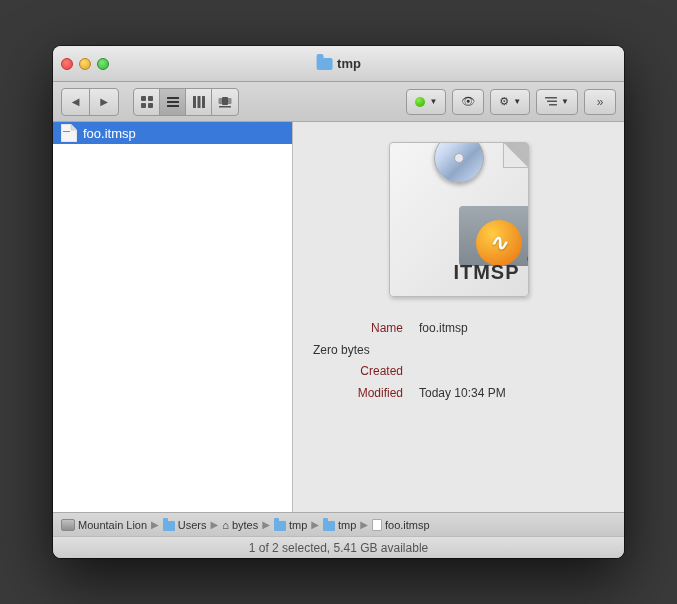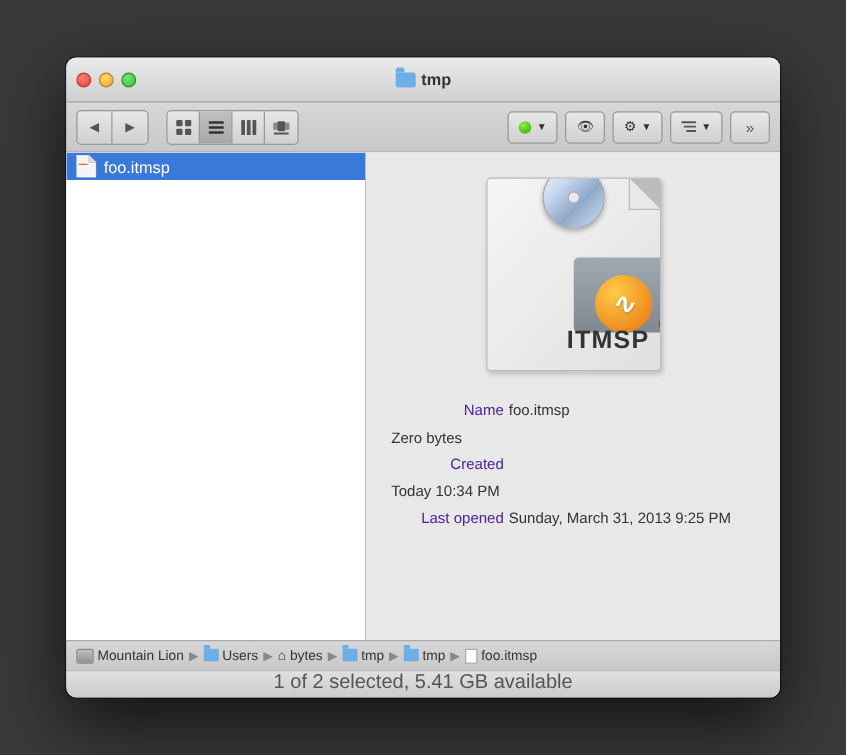--- a/index.html
+++ b/index.html
@@ -308,43 +308,43 @@
       padding: 0 20px;
     }
     .info-row {
       display: flex;
       font-size: 12px;
       line-height: 1.8;
       gap: 0;
     }
     .info-label {
       text-align: right;
-      color: #4c1d95;
+      color: #7f1d1d;
       width: 90px;
-      margin-right: 4px;
+      margin-right: 16px;
       font-weight: 500;
       flex-shrink: 0;
     }
     .info-value {
       color: #333;
     }
 
     
     .statusbar {
       background: linear-gradient(to bottom, #d8d8d8, #c8c8c8);
       border-top: 1px solid #aaa;
       height: 24px;
       display: flex;
       align-items: center;
       padding: 0 8px;
       gap: 4px;
     }
     .path-item {
       display: flex;
-      align-items: flex-start;
+      align-items: flex-end;
       gap: 3px;
       font-size: 11px;
       color: #333;
       cursor: pointer;
     }
     .path-chevron {
       color: #888;
       font-size: 10px;
     }
     .path-folder-icon {
@@ -384,23 +384,23 @@
       border-radius: 1px;
       flex-shrink: 0;
     }
 
     
     .bottom-bar {
       background: linear-gradient(to bottom, #e0e0e0, #cccccc);
       border-top: 1px solid #bbb;
       height: 22px;
       display: flex;
-      align-items: flex-start;
-      justify-content: center;
-      font-size: 16px;
+      align-items: center;
+      justify-content: center;
+      font-size: 12px;
       color: #555;
     }
   </style>
 </head>
 <body>
 
 <div class="window">
 
   <div class="titlebar">
     <div class="traffic-lights">
@@ -518,25 +518,22 @@
           <span class="info-label">Name</span>
           <span class="info-value">foo.itmsp</span>
         </div>
         <div class="info-row">
           <span class="info-value">Zero bytes</span>
         </div>
         <div class="info-row">
           <span class="info-label">Created</span>
         </div>
         <div class="info-row">
+          <span class="info-label">Modified</span>
           <span class="info-value">Today 10:34 PM</span>
-        </div>
-        <div class="info-row">
-          <span class="info-label">Last opened</span>
-          <span class="info-value">Sunday, March 31, 2013 9:25 PM</span>
         </div>
       </div>
     </div>
   </div>
 
   <div class="statusbar">
     <div class="path-item">
       <div class="path-hdd-icon"></div>
       <span>Mountain Lion</span>
     </div>

